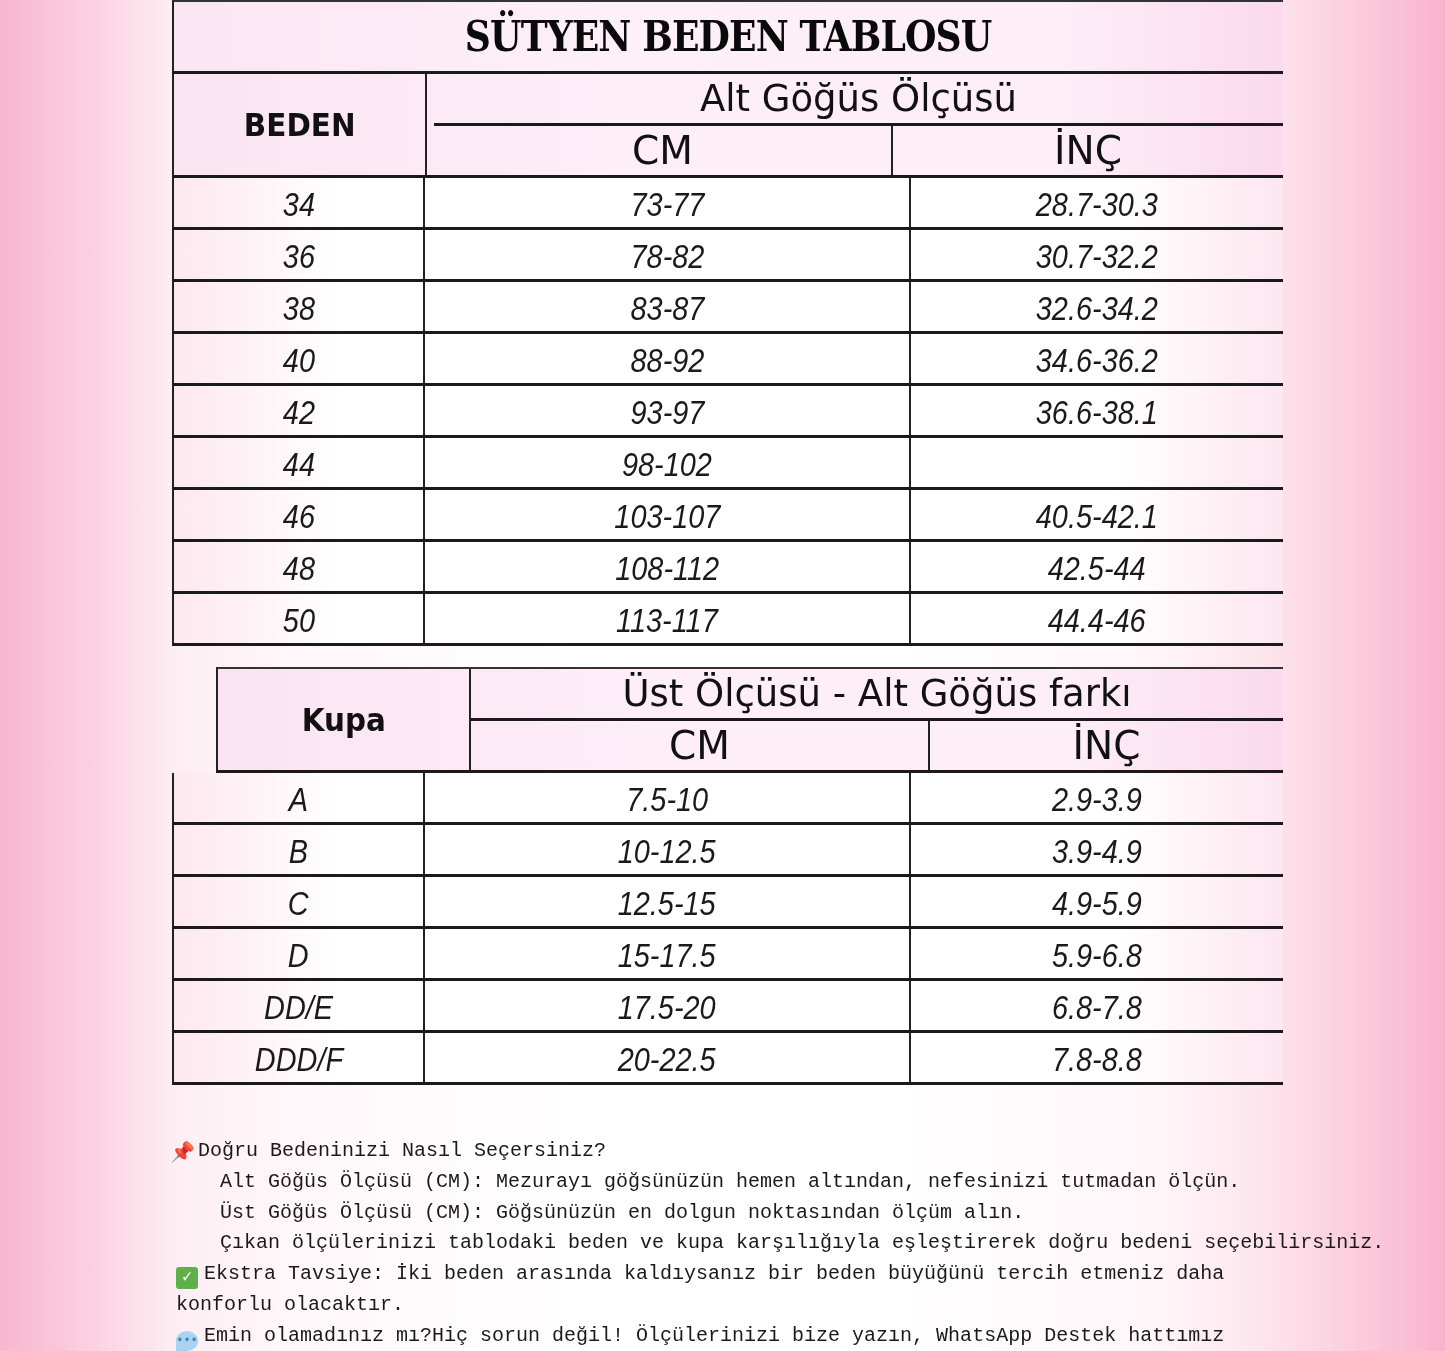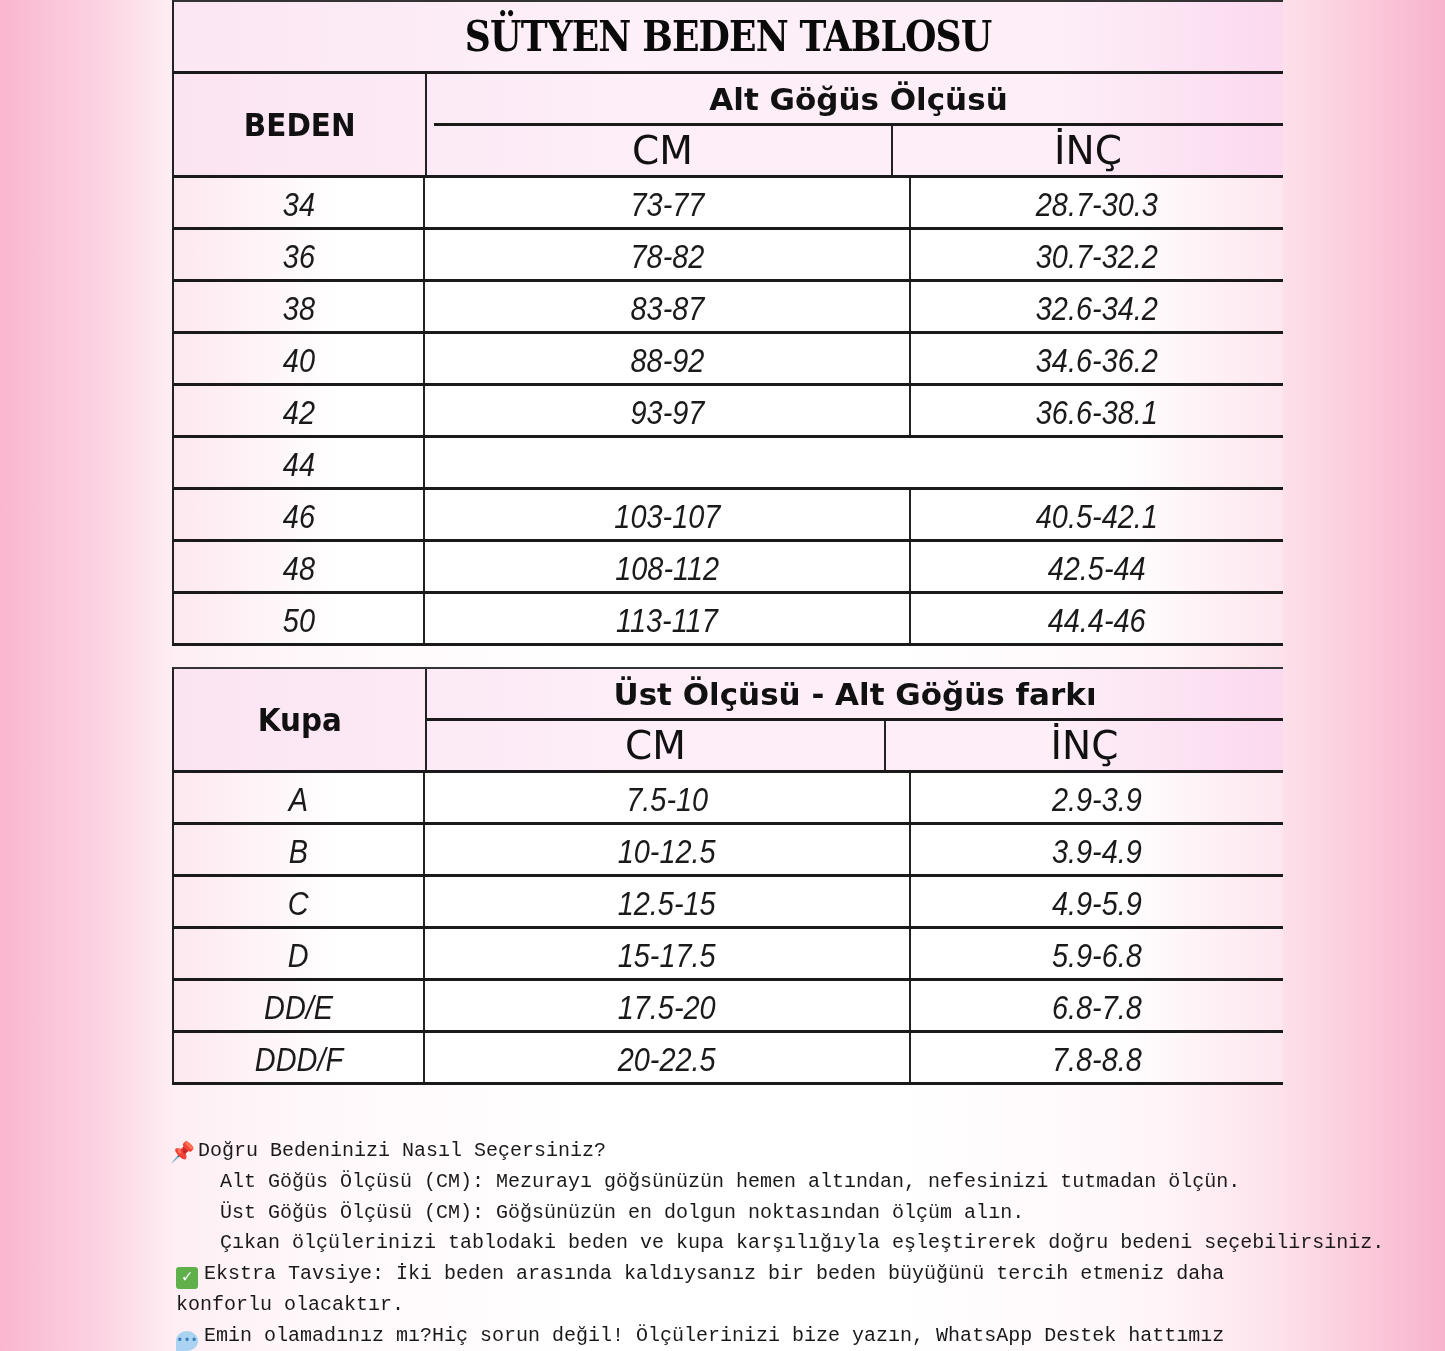--- a/index.html
+++ b/index.html
@@ -18,36 +18,36 @@
   }
   .title-row span {
     font-family:"DejaVu Serif", serif; font-weight:bold; font-size:42px;
     letter-spacing:-1px; transform:scaleX(0.86); display:inline-block; color:#0a0a0a;
   }
   .hdr { display:flex; border-left:2px solid #222; border-bottom:3px solid #1a1a1a;
     background: linear-gradient(90deg,#fbe4f2 0%, #fdeef8 40%, #fdeef8 80%, #fbd9ee 100%); }
   .hdr .c0 { width:251px; border-right:2px solid #222; display:flex; align-items:center; justify-content:center; }
   .hdr .c0 span { font-family:"DejaVu Sans", sans-serif; font-weight:bold; font-size:32px; transform:scaleX(0.92); display:inline-block; }
   .hdr .right { flex:1; display:flex; flex-direction:column; }
-  .hdr .group { height:49px; border-bottom:3px solid #1a1a1a; display:flex; align-items:center; justify-content:center; font-size:31px;font-weight:bold; }
+  .hdr .group { height:49px; border-bottom:3px solid #1a1a1a; display:flex; align-items:center; justify-content:center; font-size:37px; }
   .hdr .subs { display:flex; height:49px; }
   .hdr .sub { display:flex; align-items:center; justify-content:center; font-size:39px; }
   .hdr .sub.cm { width:457px; border-right:2px solid #222; }
   .hdr .sub.inc { flex:1; }
   .row { display:flex; height:49px; border-left:2px solid #222; border-bottom:3px solid #1a1a1a;
     background: linear-gradient(90deg,#fde8ef 0%, #fff 15%, #fff 85%, #fde6ef 100%); font-style: italic; }
   .row .c { display:flex; align-items:center; justify-content:center;
     font-family:"Liberation Sans", sans-serif; font-size:34px; color:#1a1a1a; padding-top:4px; box-sizing:border-box; }
   .row .c span { display:inline-block; transform:scaleX(0.85); }
   .row .c0 { width:251px; border-right:2px solid #222; }
   .row .c1 { width:486px; border-right:2px solid #222; }
   .row .c2 { flex:1; }
   #t1 { top:0; }
   #t2 { top:667px; }
-  #t2 .hdr { border-top:2px solid #333; }
+  #t2 .hdr { border-top:2px solid #333;margin-left:44px; }
   .notes { position:absolute; left:170px; top:1136px; width:1110px; font-family:Liberation Mono, monospace; font-size:20px; line-height:30.8px; color:#1a1a1a; }
   .notes .line { white-space:nowrap; }
   .notes .indent { padding-left:50px; }
   .notes .wrap { white-space:normal;padding-left:6px; }
   .icon { display:inline-block; width:22px; height:22px; vertical-align:-3px; margin-right:6px; }
   .icon.pin { color:#d8243a; font-size:20px; line-height:22px; text-align:center; }
   .icon.check { background:#5fb04a; border-radius:3px; color:#fff; font-size:17px; line-height:22px; text-align:center; font-weight:bold; }
   .icon.bubble { background:#a9d3f0; border-radius:50% 50% 50% 0; color:#3d7fb6; font-size:12px; line-height:20px; text-align:center; height:20px; }
 </style>
 </head>
@@ -122,20 +122,23 @@
           <span>93-97</span>
         </div>
         <div class="c c2">
           <span>36.6-38.1</span>
         </div>
       </div>
       <div class="row">
         <div class="c c0">
           <span>44</span>
         </div>
+        <div class="c c1">
+          <span>98-102</span>
+        </div>
       </div>
       <div class="row">
         <div class="c c0">
           <span>46</span>
         </div>
         <div class="c c1">
           <span>103-107</span>
         </div>
         <div class="c c2">
           <span>40.5-42.1</span>

